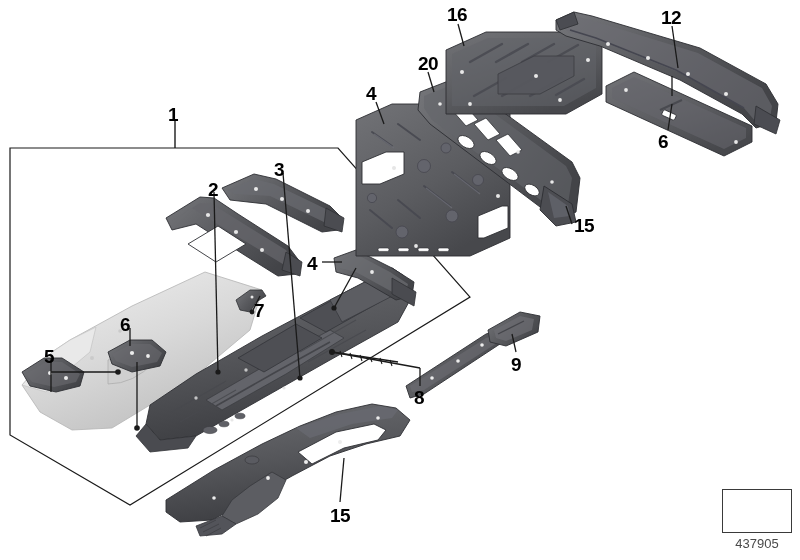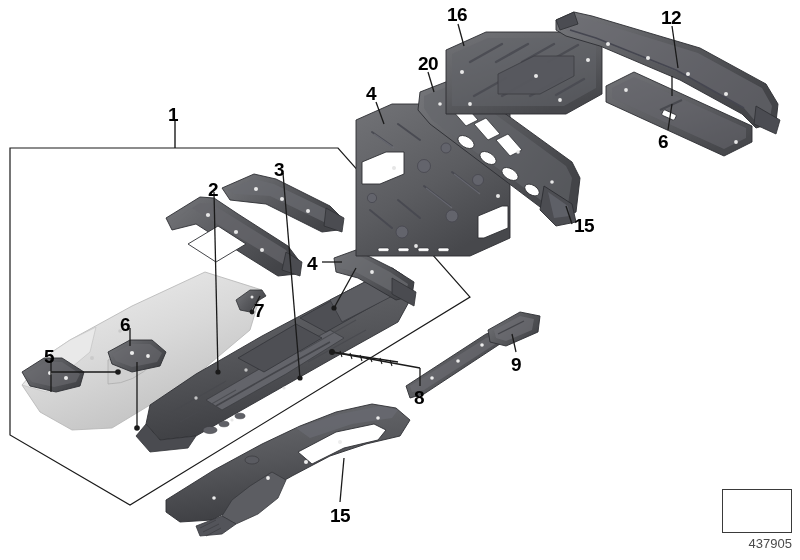--- a/index.html
+++ b/index.html
@@ -6,21 +6,21 @@
   html,body{margin:0;padding:0;background:#ffffff;}
   body{width:800px;height:560px;overflow:hidden;
        font-family:"Liberation Sans",sans-serif;}
   #stage{position:relative;width:800px;height:560px;background:#fff;}
   svg.layer{position:absolute;left:0;top:0;width:800px;height:560px;}
   .callout{position:absolute;font-family:"Liberation Sans",sans-serif;
            font-weight:bold;font-size:19px;color:#000;line-height:1;
            letter-spacing:-0.5px;white-space:nowrap;}
   #idbox{position:absolute;left:722px;top:489px;width:70px;height:44px;
          border:1.3px solid #3a3a3a;background:#fff;box-sizing:border-box;}
-  #idnum{position:absolute;left:722px;top:536px;width:70px;text-align:right;
+  #idnum{position:absolute;left:722px;top:536px;width:70px;text-align:center;
          font-size:13px;color:#4a4a4a;font-family:"Liberation Sans",sans-serif;}
 </style>
 </head>
 <body>
 
 <div id="stage">
 
   <svg class="layer" viewBox="0 0 800 560">
     <defs>
       <linearGradient id="gDark" x1="0" y1="0" x2="0.3" y2="1">

